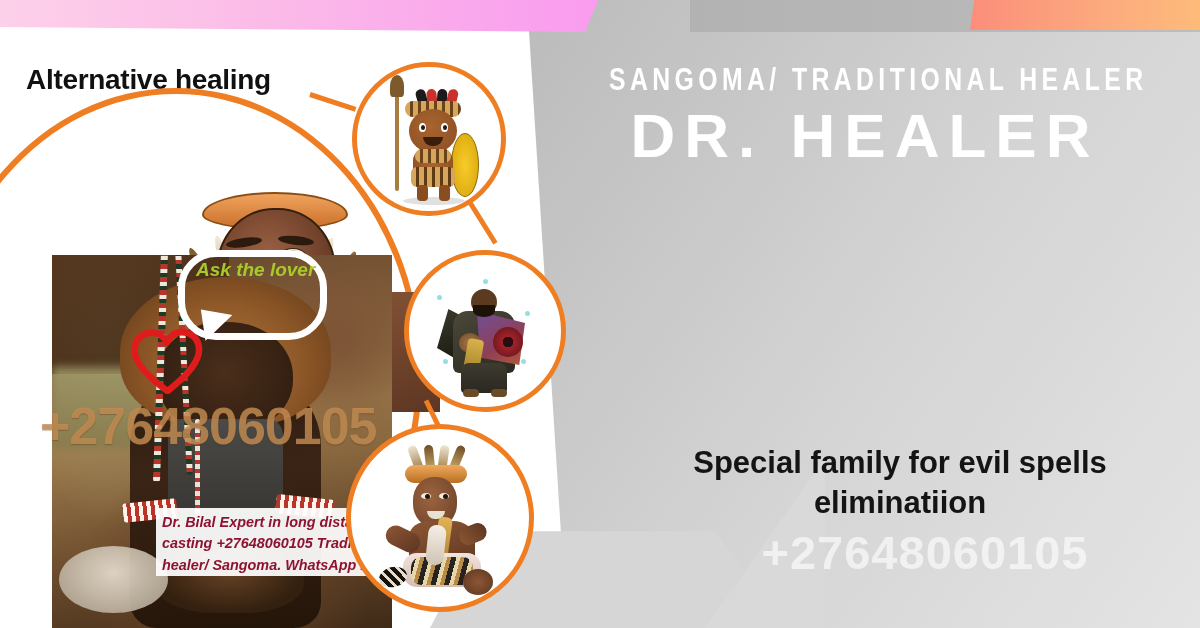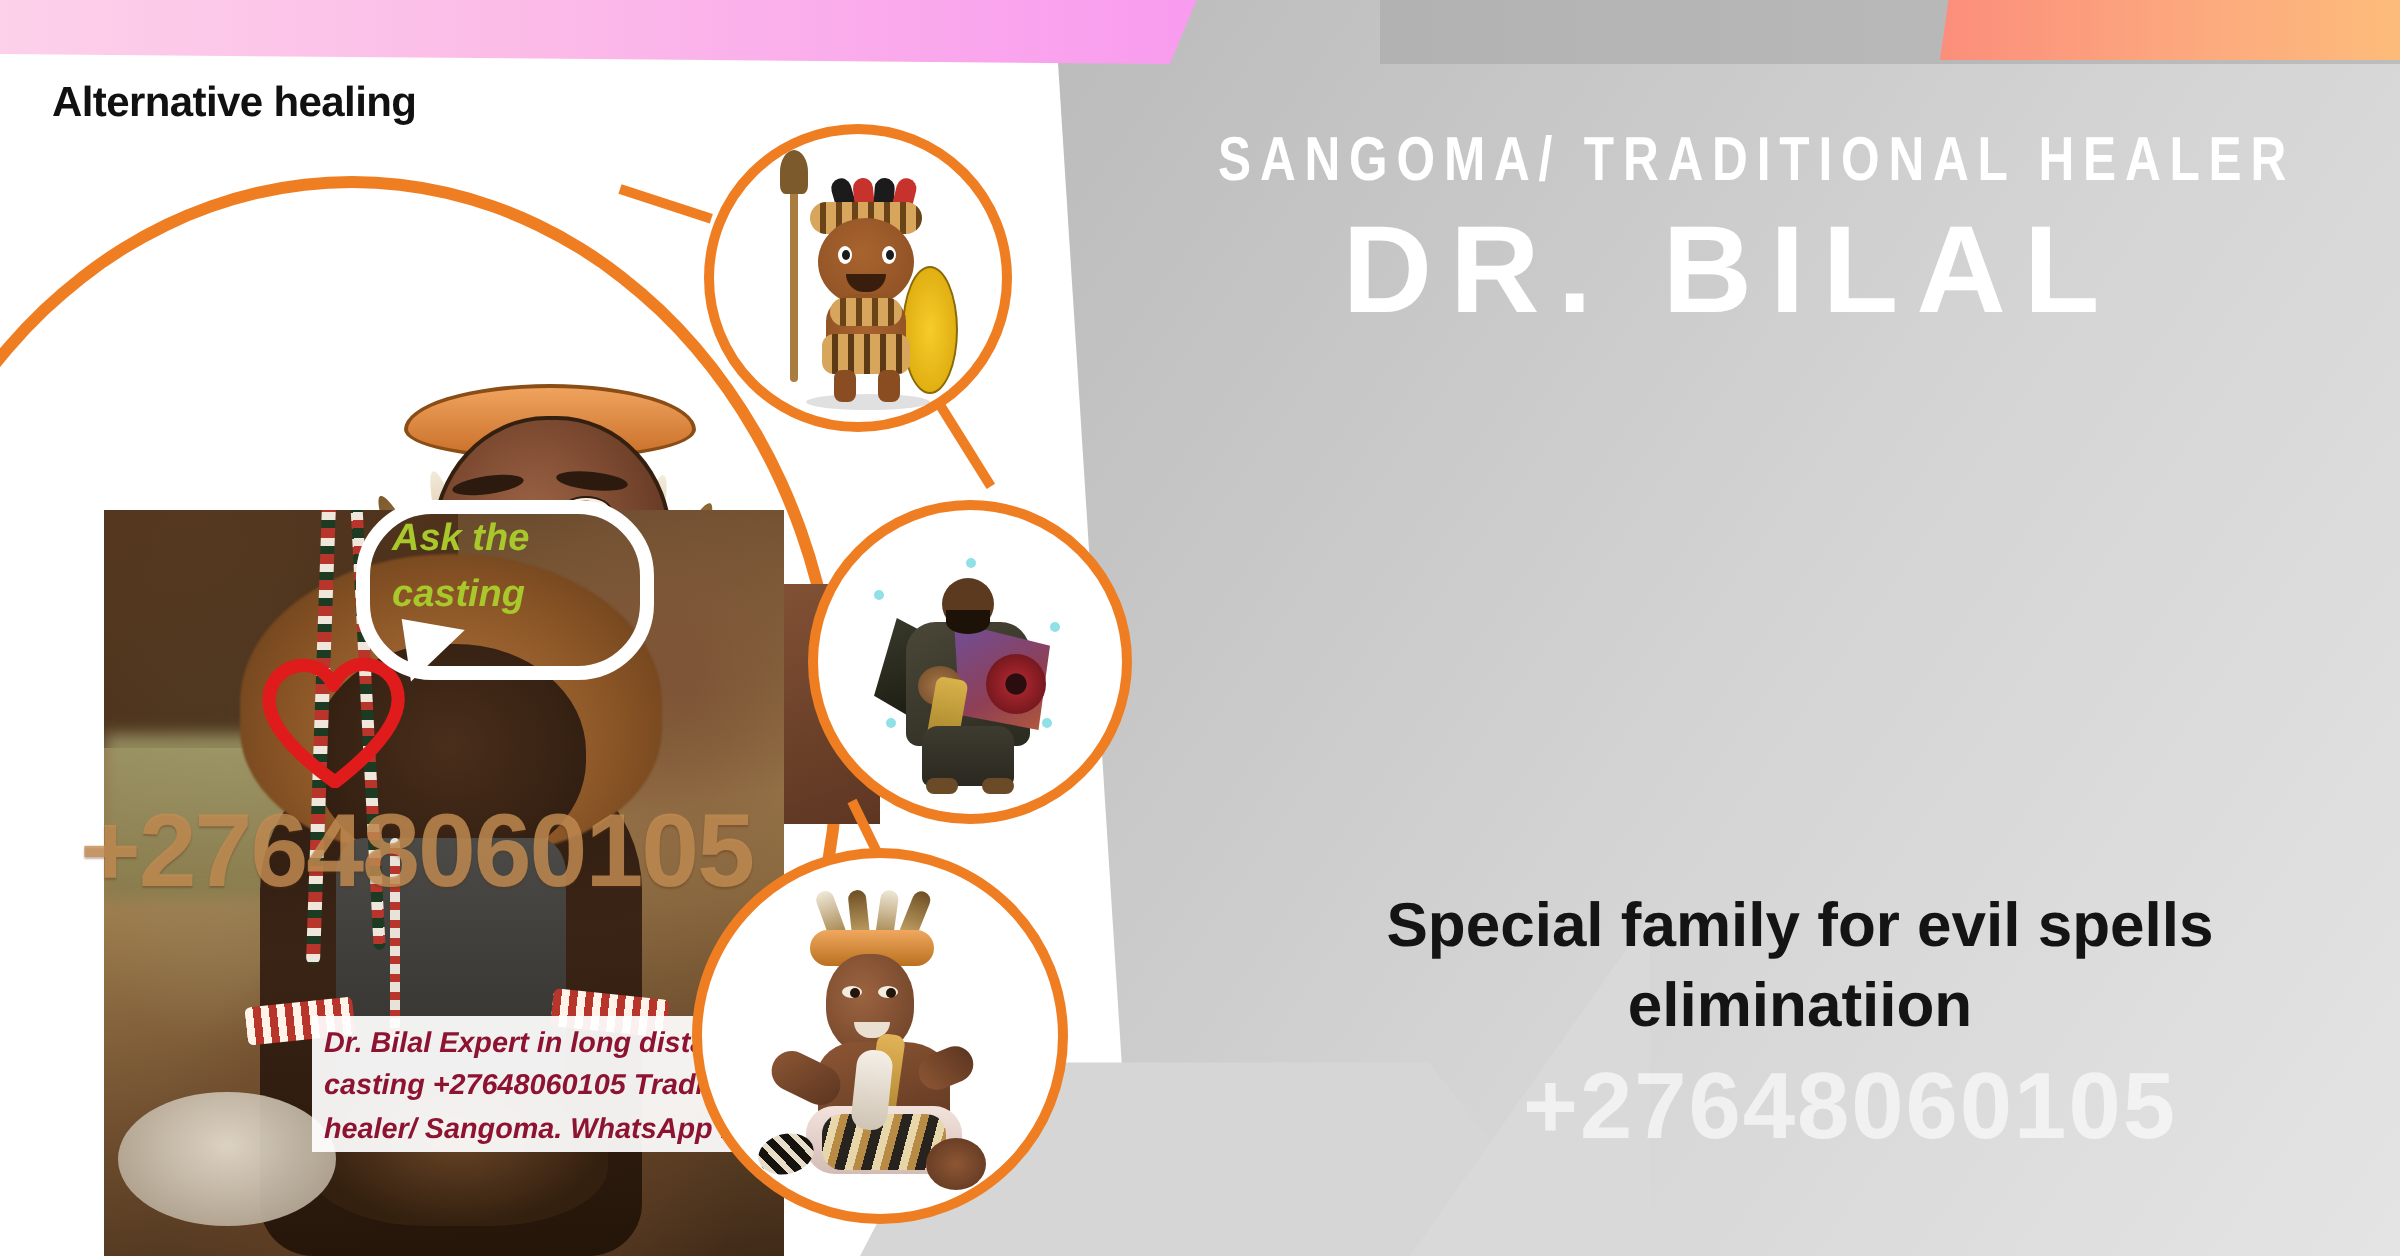--- a/index.html
+++ b/index.html
@@ -224,21 +224,21 @@
 
 <div id="poster">
 
   <div class="gray-panel"></div>
   <div class="gray-foot"></div>
   <div class="gray-foot2"></div>
   <div class="bar-pink"></div>
   <div class="bar-gray-top"></div>
   <div class="bar-orange"></div>
 
-  <div style="position:absolute;left:26px;top:40px;font-size:21px;font-weight:700;color:#111;letter-spacing:-.3px;">Alternative healing</div>
+  <div style="position:absolute;left:26px;top:64px;font-size:28px;font-weight:700;color:#111;letter-spacing:-.3px;">Alternative healing</div>
 
   <div class="bigarc"></div>
 
   <div class="sangoma">
     <div class="feather" style="left:56px;height:74px;background:linear-gradient(180deg,#efe7d8,#b08b4e);transform:rotate(-34deg);"></div>
     <div class="feather" style="left:70px;height:86px;background:linear-gradient(180deg,#7d5a2d,#c9a86a);transform:rotate(-25deg);"></div>
     <div class="feather" style="left:86px;height:94px;background:linear-gradient(180deg,#f2ead9,#a8854a);transform:rotate(-16deg);"></div>
     <div class="feather" style="left:102px;height:100px;background:linear-gradient(180deg,#8a6632,#d8bd84);transform:rotate(-7deg);"></div>
     <div class="feather" style="left:118px;height:102px;background:linear-gradient(180deg,#efe6d4,#a5813f);transform:rotate(0deg);"></div>
     <div class="feather" style="left:134px;height:98px;background:linear-gradient(180deg,#7a5729,#cbab6c);transform:rotate(8deg);"></div>
@@ -284,21 +284,21 @@
   <svg class="heart" viewBox="0 0 100 90">
     <path d="M50 86 C18 62 6 44 6 30 C6 14 18 6 30 6 C40 6 47 13 50 20 C53 13 60 6 70 6 C82 6 94 14 94 30 C94 44 82 62 50 86 Z" fill="none" stroke="#e01b1b" stroke-width="9" stroke-linejoin="round"></path>
   </svg>
 
   <div class="wm-photo">+27648060105</div>
 
   <div class="caption">Dr. Bilal Expert in long distan casting +27648060105 Tradit healer/ Sangoma. WhatsApp n</div>
 
   <div class="bubble-tail"></div>
   <div class="bubble"></div>
-  <div class="bubble-text">Ask the casting</div>
+  <div class="bubble-text">Ask the lover</div>
 
   <div class="connector" style="left:470px;top:200px;width:48px;transform:rotate(58deg);"></div>
   <div class="connector" style="left:426px;top:398px;width:44px;transform:rotate(64deg);"></div>
   <div class="connector" style="left:310px;top:92px;width:48px;transform:rotate(18deg);"></div>
 
   <div class="ring c1">
     <div style="position:absolute;inset:0;">
       <div class="w-shadow"></div>
       <div class="w-spear"></div>
         <div class="w-tip"></div>
@@ -362,17 +362,17 @@
       <div class="h-sash2"></div>
       <div class="h-wrap"></div>
       <div class="h-stripe"></div>
       <div class="h-cuff"></div>
       <div class="h-knee"></div>
       <div class="h-tail"></div>
     </div>
   </div>
 
   <div class="kicker">SANGOMA/ TRADITIONAL HEALER</div>
-  <div class="name">DR. BILAL</div>
+  <div class="name">DR. HEALER</div>
   <div class="blackcopy">Special family for  evil spells eliminatiion</div>
   <div class="wm-right">+27648060105</div>
 
 </div>
 
 </body></html>

